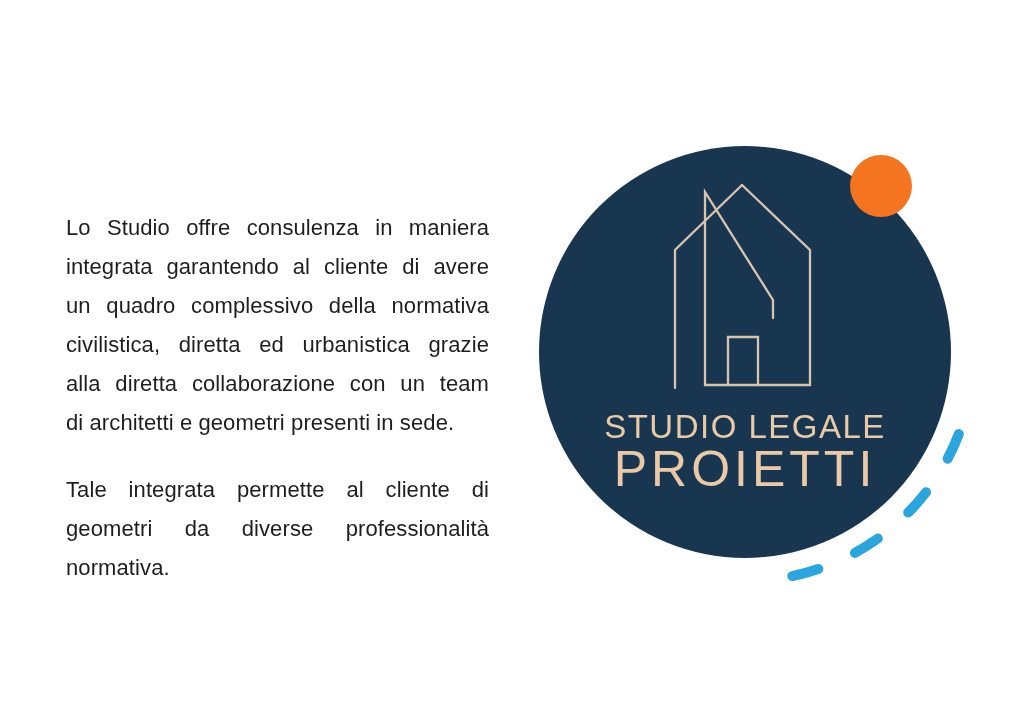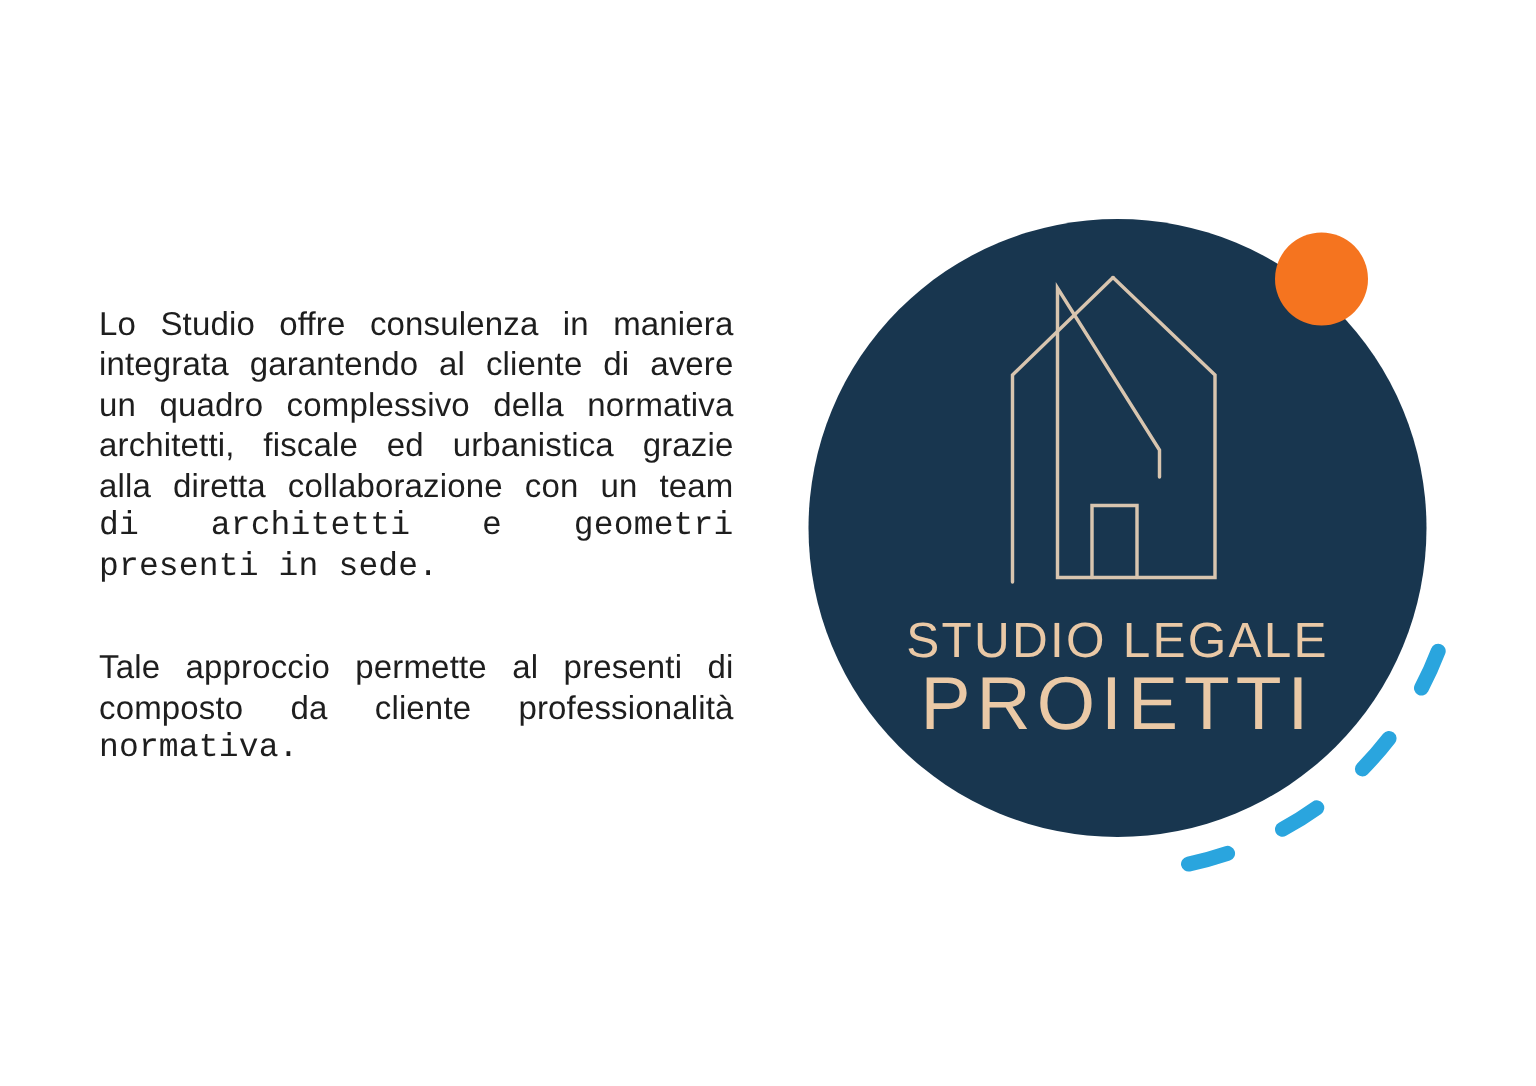--- a/index.html
+++ b/index.html
@@ -12,46 +12,46 @@
   .slide{position:absolute;inset:0;background:#ffffff;}
 
   
   .text-col{
     position:absolute;left:66px;top:202px;width:423px;
     color:#1e1e1e;font-size:22px;line-height:27px;
     letter-spacing:0.1px;
   }
   .para{margin:0;padding:0;}
   .para + .para{margin-top:40px;}
-  .tline{text-align:justify;text-align-last:justify;white-space:normal;}
-  .tline.last{text-align:justify;text-align-last:left;font-family:Liberation Mono, monospace;}
+  .tline{text-align:justify;text-align-last:justify;white-space:normal;margin-top:12px;}
+  .tline.last{text-align:justify;text-align-last:left;}
 
   
   .logo-svg{position:absolute;left:520px;top:120px;width:470px;height:480px;}
   .logo-text{fill:#eac9a6;font-family:"Liberation Sans","DejaVu Sans",sans-serif;font-weight:300;}
   .logo-text.small{font-size:33px;letter-spacing:1.5px;}
   .logo-text.big{font-size:50px;letter-spacing:4px;}
 </style>
 </head>
 <body>
 
 <div class="slide">
 
   <div class="text-col">
     <div class="para">
       <div class="tline">Lo Studio offre consulenza in maniera</div>
       <div class="tline">integrata garantendo al cliente di avere</div>
       <div class="tline">un quadro complessivo della normativa</div>
-      <div class="tline">architetti, fiscale ed urbanistica grazie</div>
+      <div class="tline">civilistica, diretta ed urbanistica grazie</div>
       <div class="tline">alla diretta collaborazione con un team</div>
       <div class="tline last">di architetti e geometri presenti in sede.</div>
     </div>
     <div class="para">
-      <div class="tline">Tale approccio permette al presenti di</div>
-      <div class="tline">composto da cliente professionalità</div>
+      <div class="tline">Tale integrata permette al cliente di</div>
+      <div class="tline">geometri da diverse professionalità</div>
       <div class="tline last">normativa.</div>
     </div>
   </div>
 
   <svg class="logo-svg" viewBox="0 0 470 480" aria-hidden="true">
 
     <circle cx="225" cy="232" r="206" fill="#18364F"></circle>
 
     <g fill="none" stroke="#D8C5AF" stroke-width="2.3" stroke-linecap="round" stroke-linejoin="miter">
       <path d="M155,268 L155,130 L222,65" stroke="#D8C5AF"></path>

